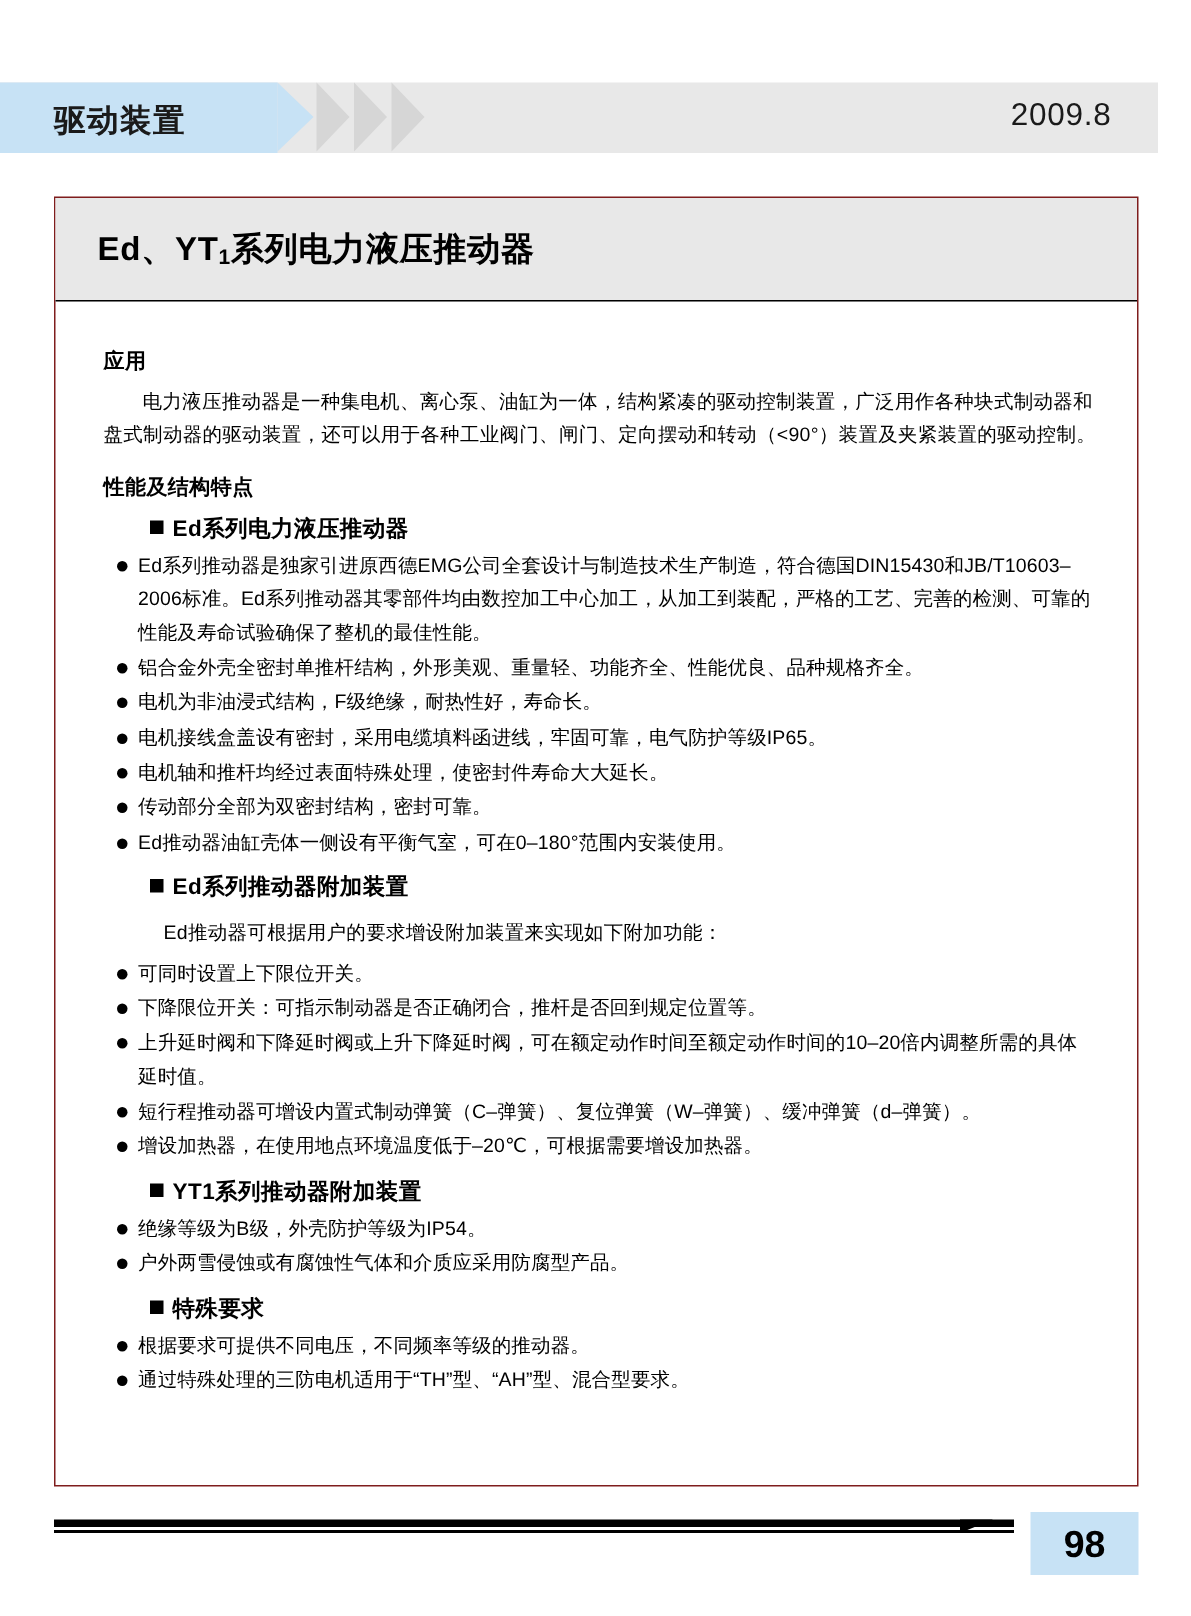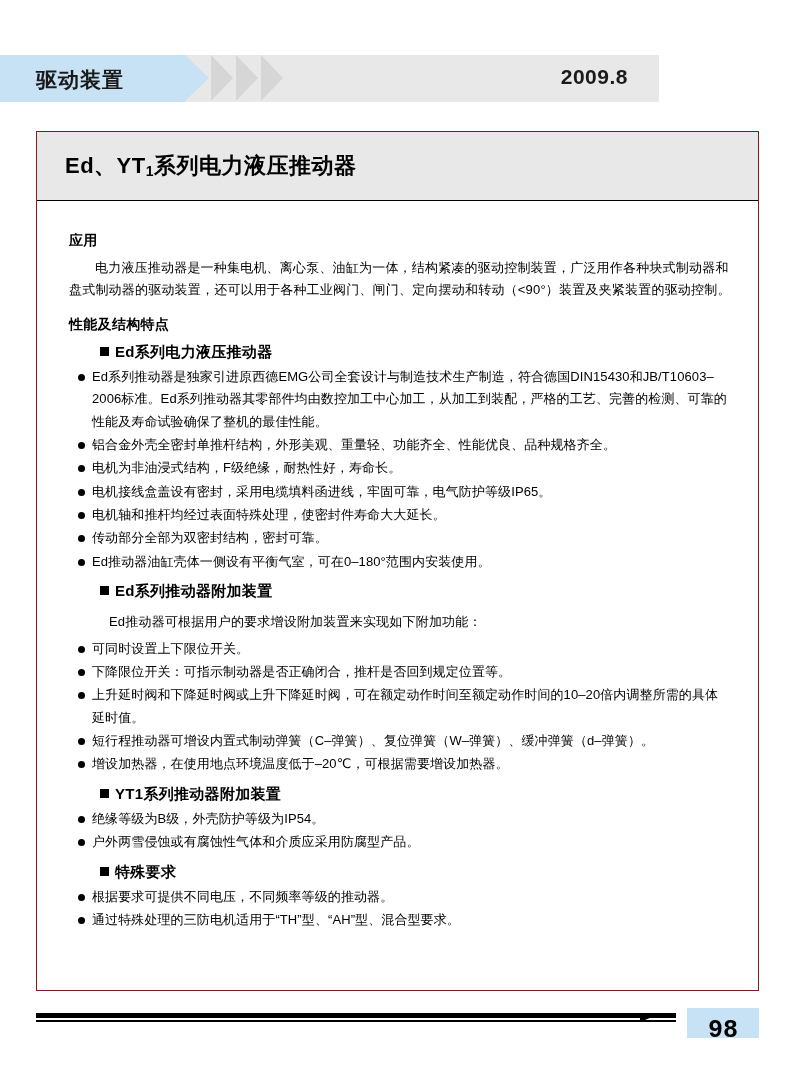--- a/index.html
+++ b/index.html
@@ -14,21 +14,21 @@
     color: #000000;
     position: relative;
     overflow: hidden;
   }
 
   
   .page-header {
     position: absolute;
     top: 55px;
     left: 0;
-    width: 659px;
+    width: 772px;
     height: 47px;
     background: #e8e8e8;
   }
   .header-blue {
     position: absolute;
     top: 0;
     left: 0;
     width: 185px;
     height: 47px;
     background: #c7e2f5;
@@ -62,21 +62,21 @@
     font-size: 21px;
     font-weight: bold;
     letter-spacing: 1px;
     color: #1a1a1a;
   }
   .header-date {
     position: absolute;
     right: 31px;
     top: 10px;
     font-size: 21px;
-    font-weight: bold;
+    font-weight: normal;
     color: #1a1a1a;
     letter-spacing: 0.5px;
     text-align: center;
   }
 
   
   .content-box {
     position: absolute;
     top: 131px;
     left: 36px;
@@ -202,23 +202,22 @@
     height: 0;
     border-top: 0 solid transparent;
     border-bottom: 9px solid transparent;
     border-left: 22px solid #000000;
   }
   .page-num-box {
     position: absolute;
     right: 35px;
     top: 1008px;
     width: 72px;
-    height: 30px;
+    height: 42px;
     background: #c7e2f5;
-    font-family: Liberation Mono, monospace;
   }
   .page-num {
     position: absolute;
     width: 100%;
     text-align: center;
     top: 8px;
     font-size: 25px;
     font-weight: bold;
     color: #000;
   }

